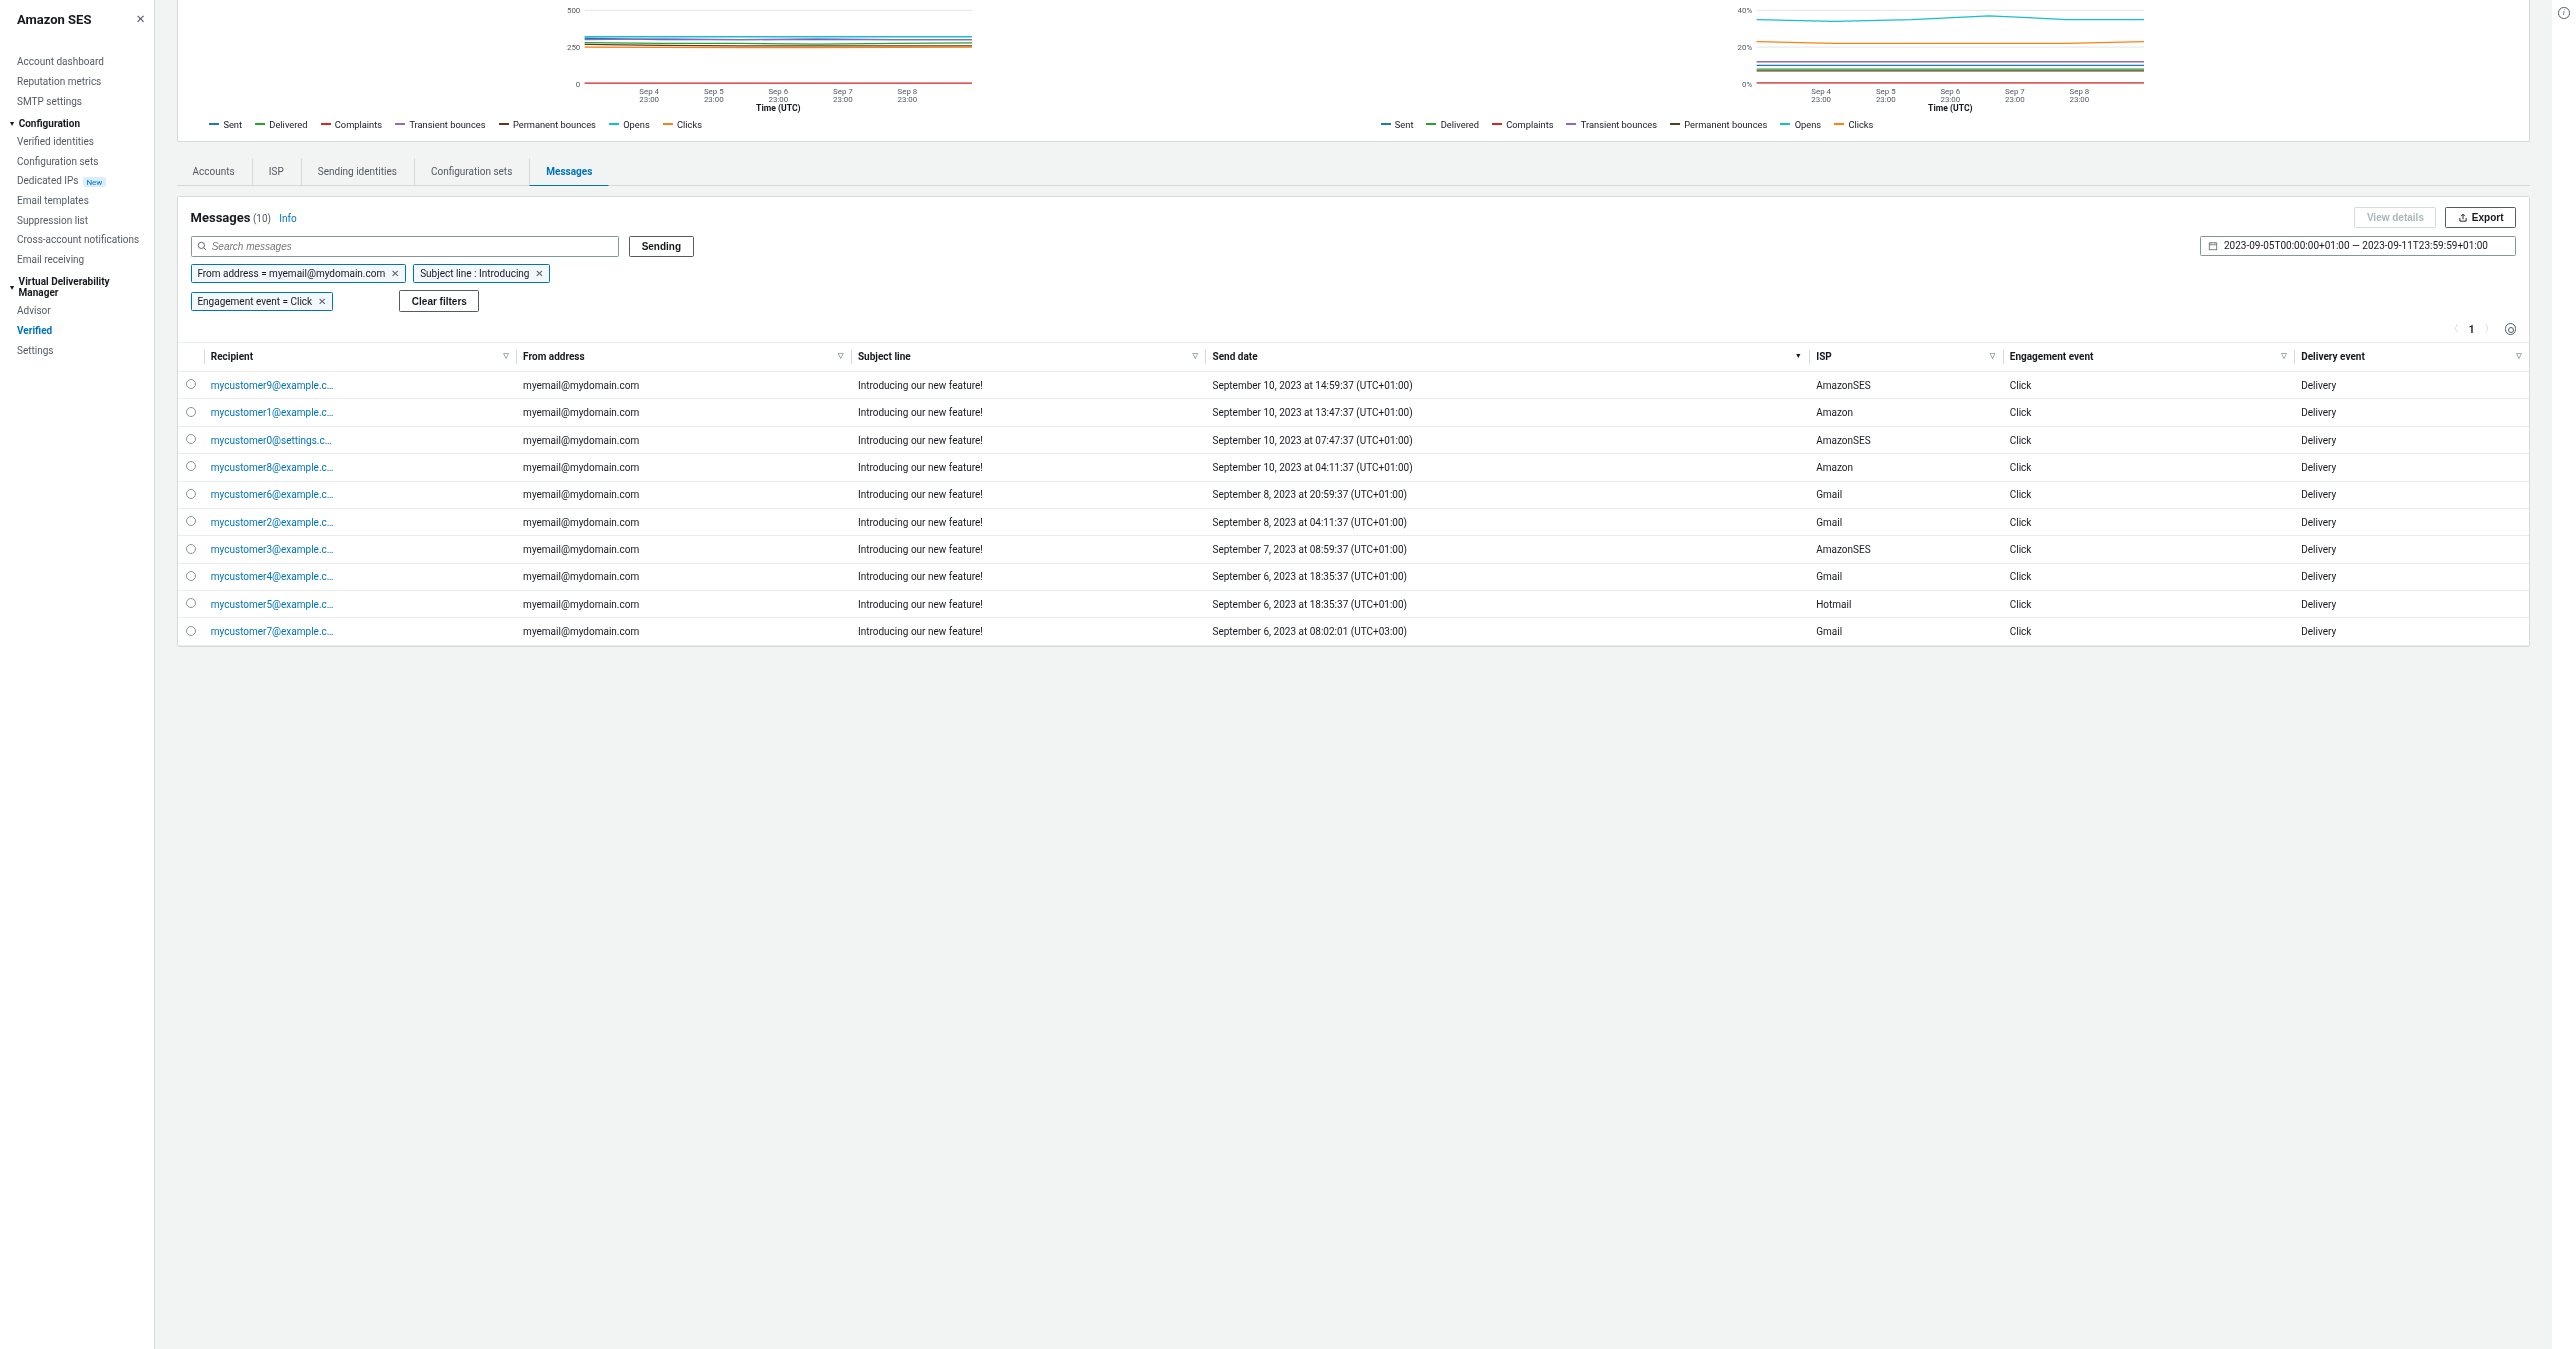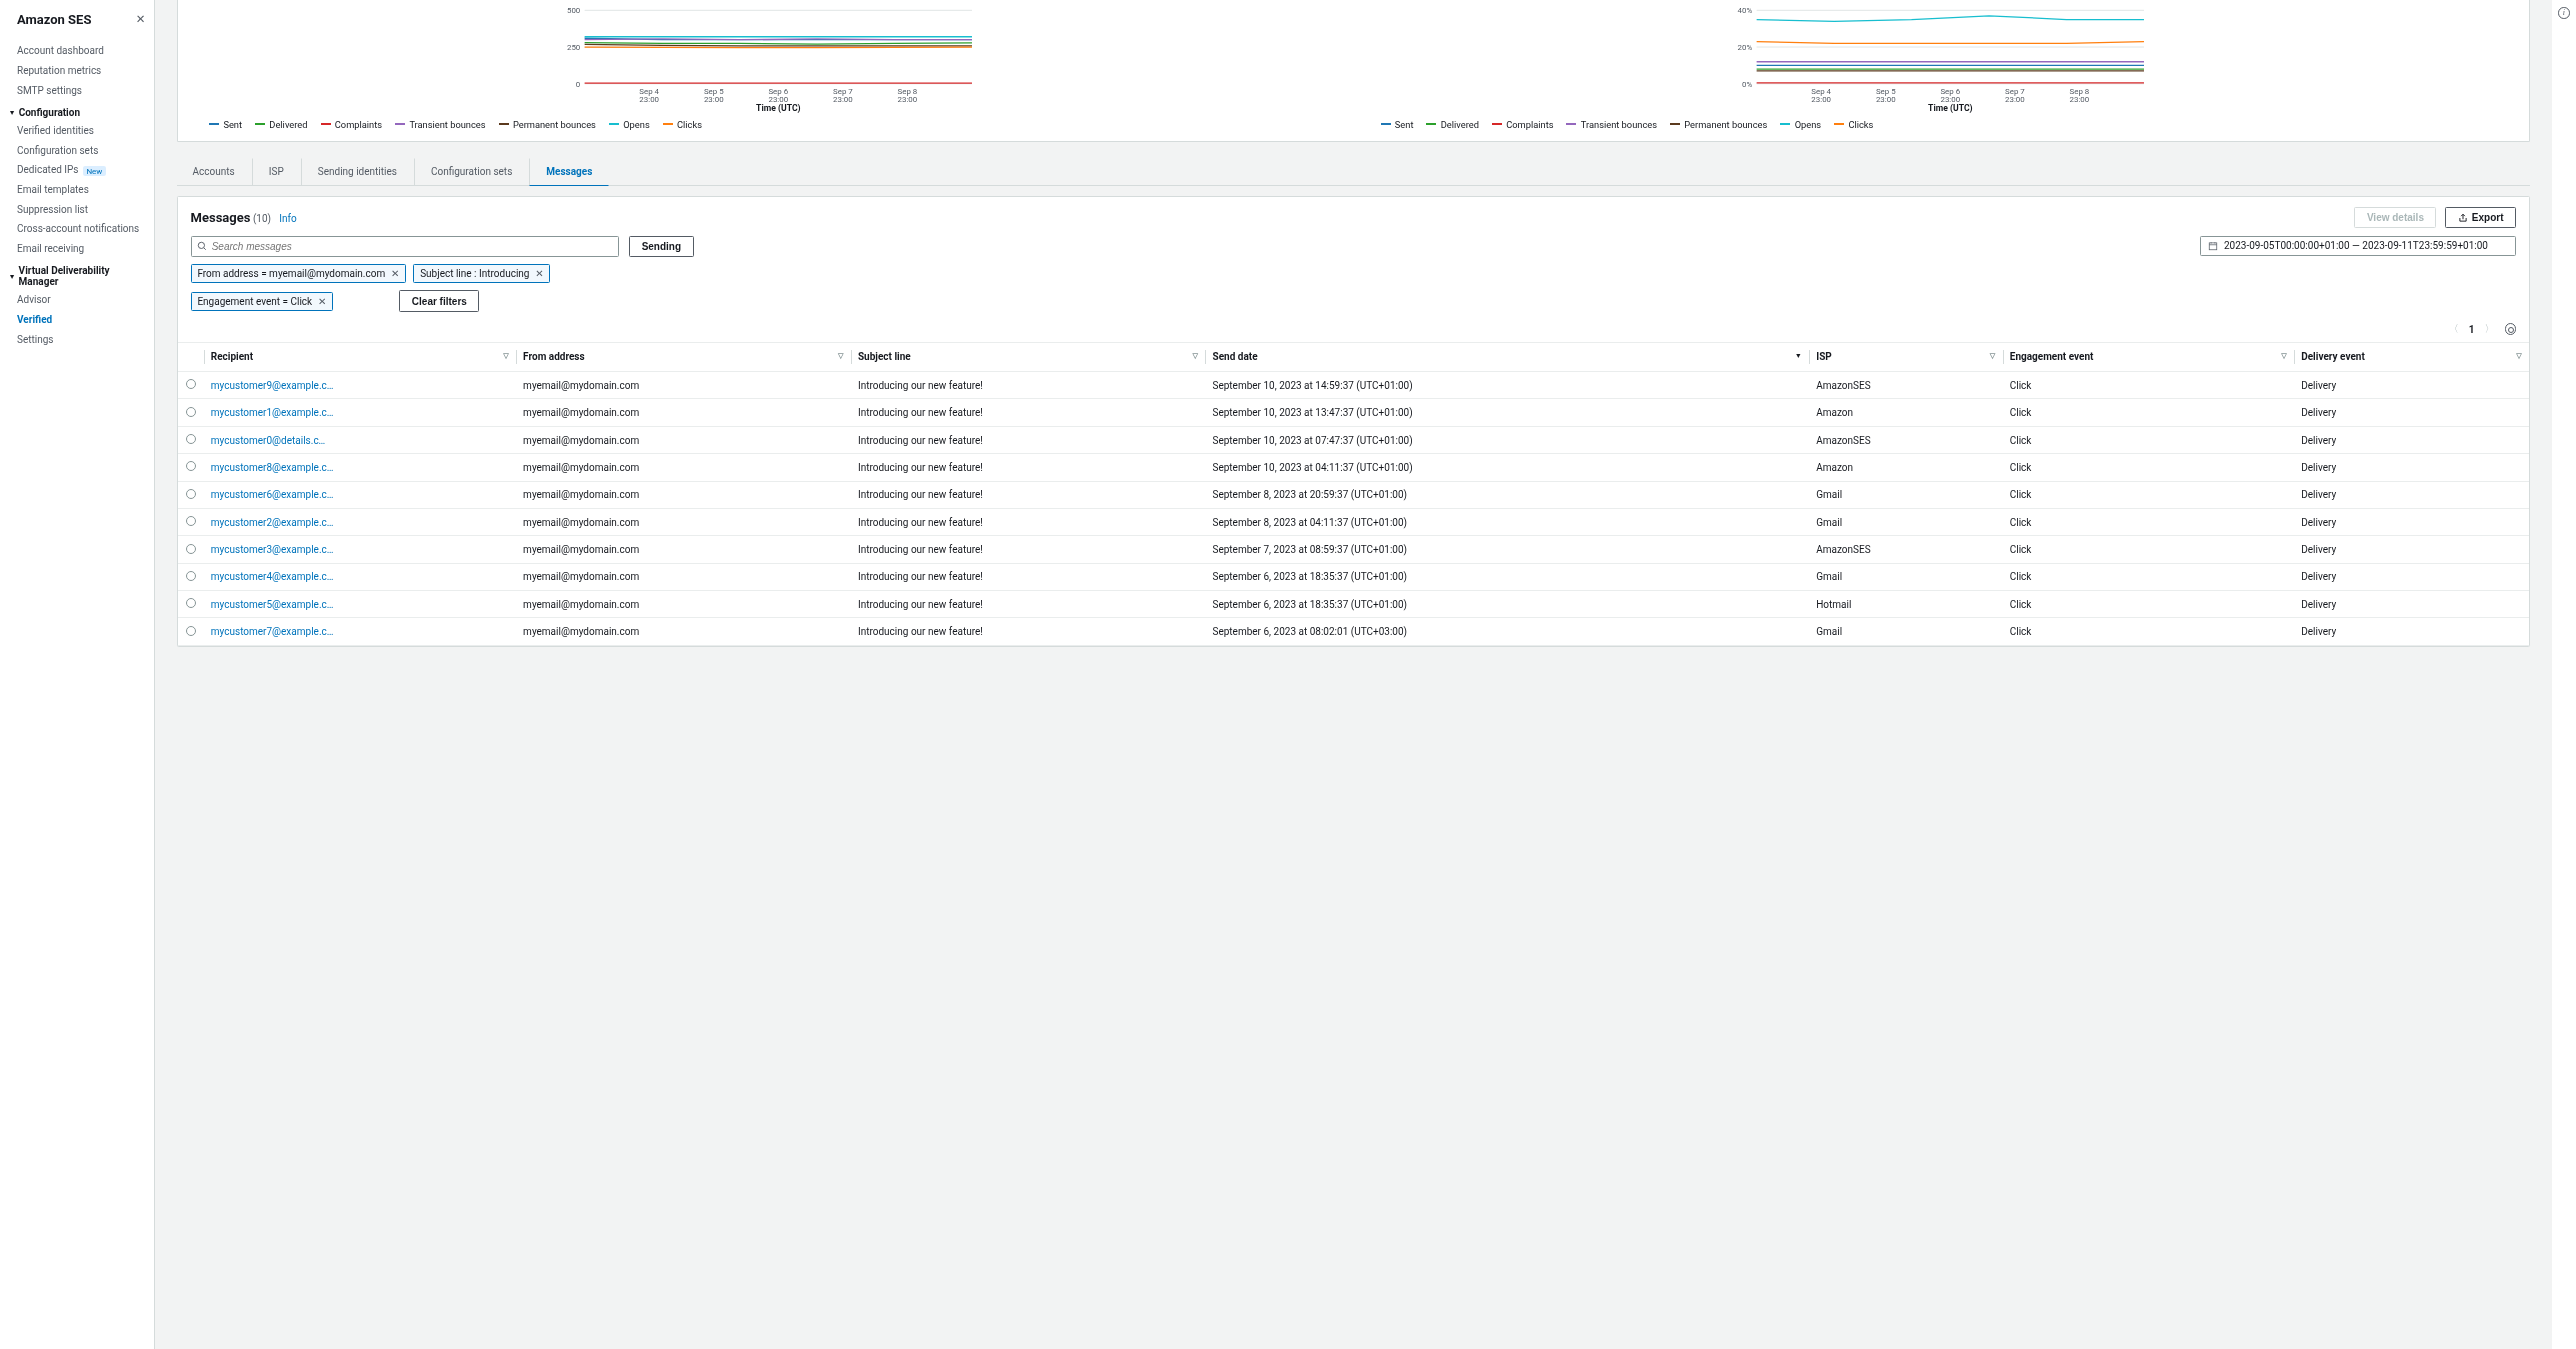--- a/index.html
+++ b/index.html
@@ -24,21 +24,21 @@
   }
   .sidebar-header {
     display: flex;
     justify-content: space-between;
     align-items: center;
     padding: 11.5px 8.6px 8.6px 17px;
     text-align: right;
   }
   .sidebar-title { font-size: 13px; font-weight: 700; }
   .close-x { font-size: 11.5px; color: #545b64; cursor: pointer; }
-  .nav-group { margin-top: 6px; }
+  .nav-group { margin-top: 17px; }
   .nav-item {
     padding: 4.3px 8.6px 4.3px 17px;
     color: #545b64;
     cursor: pointer;
     font-size: 10px;
   }
   .nav-item.active { color: #0073bb; font-weight: 700; }
   .nav-section {
     padding: 7.2px 8.6px 2.9px 8.6px;
     font-weight: 700;
@@ -412,21 +412,21 @@
             <td class="link-cell col-recipient">mycustomer1@example.c…</td>
             <td class="col-from">myemail@mydomain.com</td>
             <td class="col-subject">Introducing our new feature!</td>
             <td>September 10, 2023 at 13:47:37 (UTC+01:00)</td>
             <td>Amazon</td>
             <td>Click</td>
             <td>Delivery</td>
           </tr>
           <tr>
             <td class="radio-cell"><span class="radio"></span></td>
-            <td class="link-cell col-recipient">mycustomer0@details.c…</td>
+            <td class="link-cell col-recipient">mycustomer0@settings.c…</td>
             <td class="col-from">myemail@mydomain.com</td>
             <td class="col-subject">Introducing our new feature!</td>
             <td>September 10, 2023 at 07:47:37 (UTC+01:00)</td>
             <td>AmazonSES</td>
             <td>Click</td>
             <td>Delivery</td>
           </tr>
           <tr>
             <td class="radio-cell"><span class="radio"></span></td>
             <td class="link-cell col-recipient">mycustomer8@example.c…</td>

